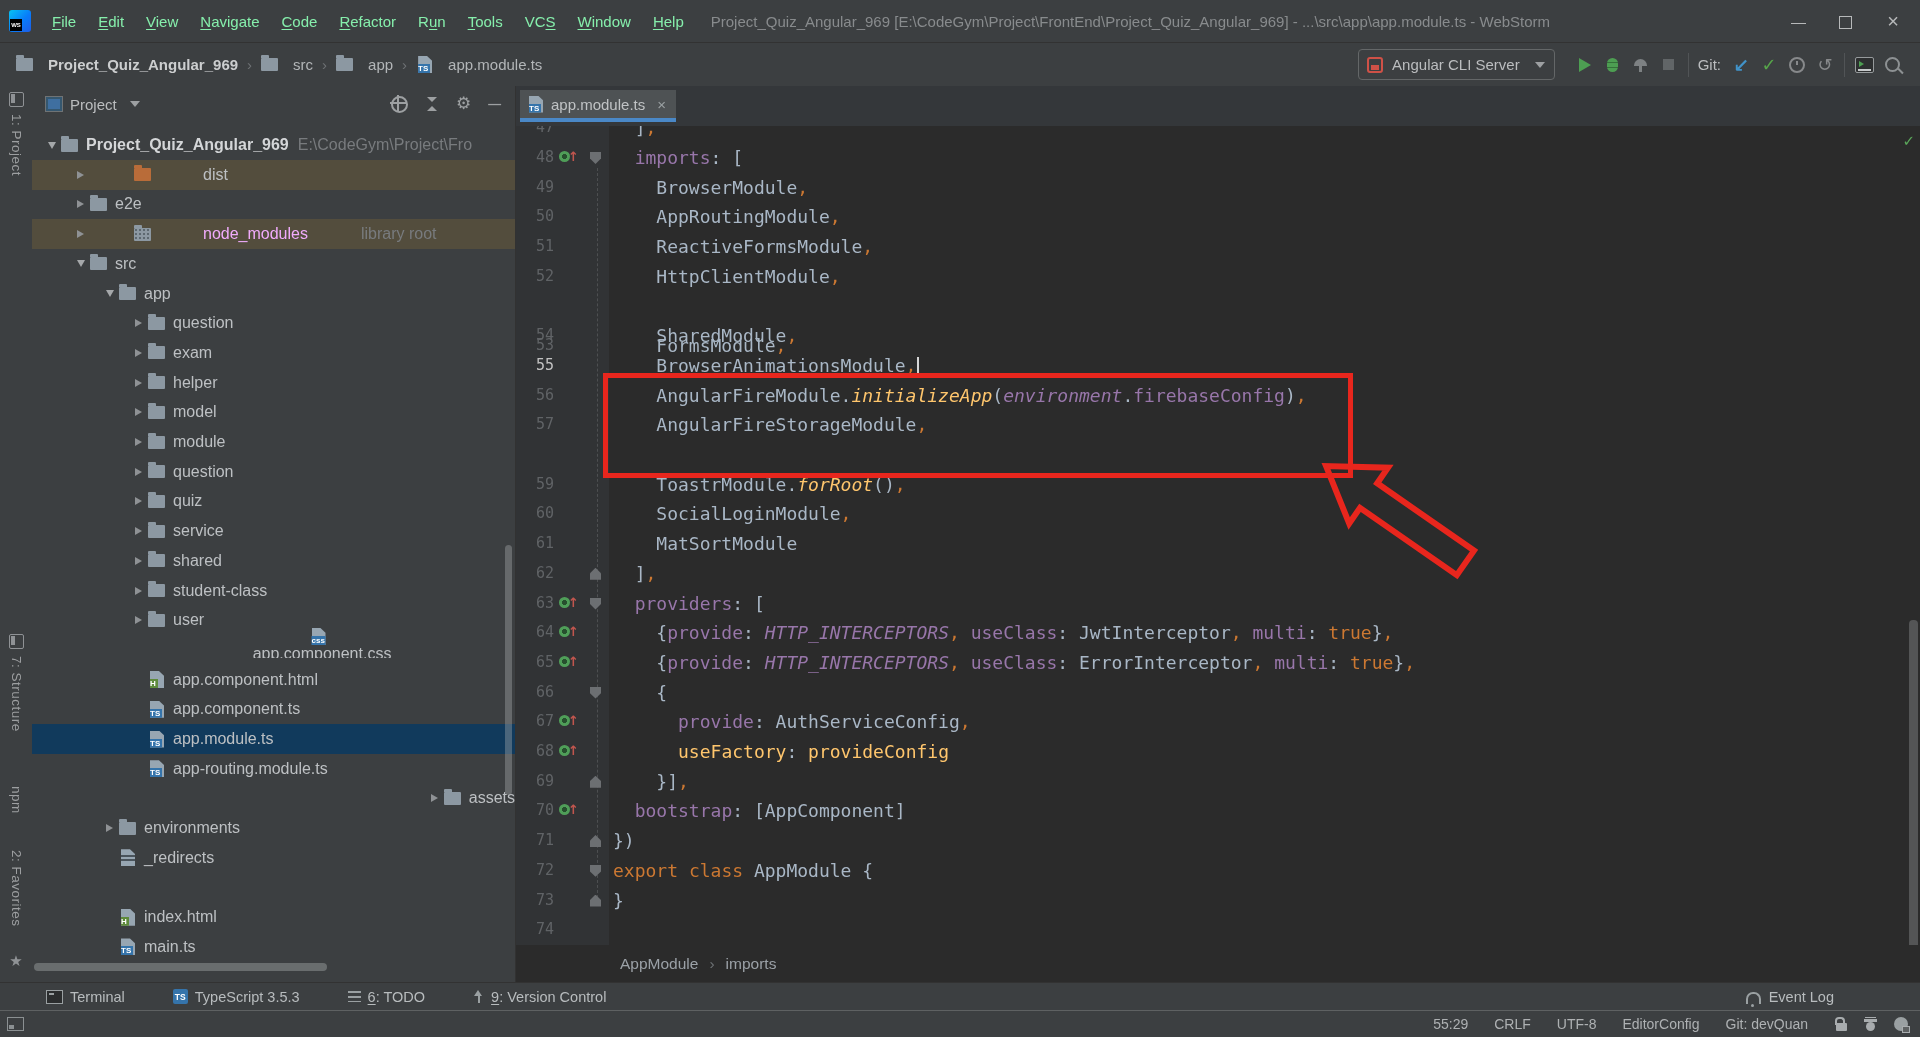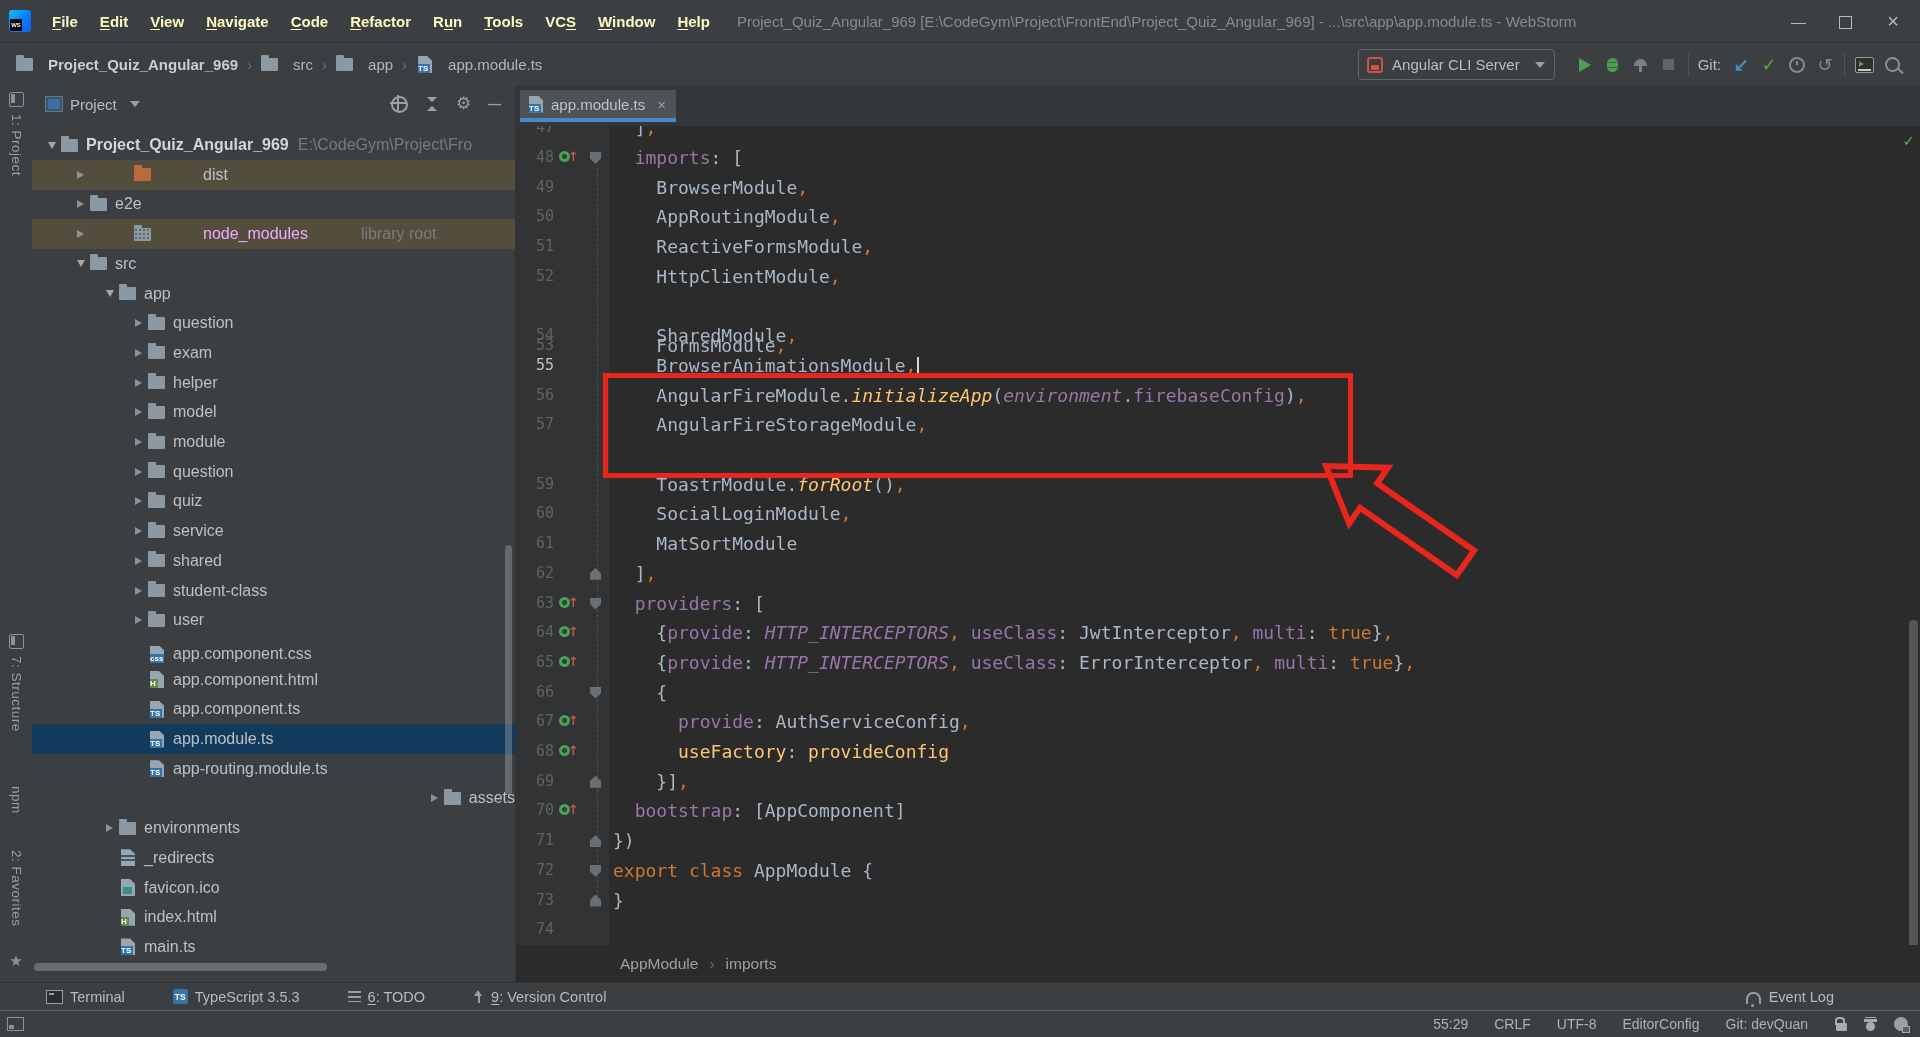--- a/index.html
+++ b/index.html
@@ -6,21 +6,21 @@
   .app{position:relative;width:1920px;height:1037px;background:#3c3f41;overflow:hidden;
        font-family:"Liberation Sans","DejaVu Sans",sans-serif;color:#bbbdbf;font-size:15px;}
   
   .titlebar{position:absolute;top:0;left:0;right:0;height:42px;display:flex;align-items:center;
             border-bottom:1px solid #323232;background:#3c3f41;}
   .ws-logo{width:22px;height:22px;margin:0 10px 0 9px;border-radius:3px;
            background:linear-gradient(135deg,#07c3f2 0%,#087cfa 55%,#1f5de6 100%);
            position:relative;flex:none;}
   .ws-logo i{position:absolute;left:1px;bottom:1px;width:12px;height:12px;background:#000;
              color:#fff;font-style:normal;font-size:6px;line-height:12px;text-align:center;font-weight:bold;}
-  .menu-item{padding:0 11px;color:#fef9c3;cursor:default;white-space:nowrap;font-weight:bold;}
+  .menu-item{padding:0 11px;color:#86efac;cursor:default;white-space:nowrap;}
   .menu-item u{text-decoration:underline;text-underline-offset:2px;}
   .win-title{color:#888b8d;margin-left:16px;white-space:nowrap;overflow:hidden;flex:1;}
   .win-controls{display:flex;align-items:center;gap:34px;margin:0 20px 0 12px;color:#b7b9ba;}
   .wc{width:14px;text-align:center;cursor:default;}
   .wc-min{font-size:15px;}
   .wc-max{position:relative;width:11px;height:11px;border:1px solid #b7b9ba;margin-top:2px;}
   .wc-close{font-size:20px;line-height:14px;}
   
   .navbar{position:absolute;top:43px;left:0;right:0;height:43px;display:flex;align-items:center;
           background:#3c3f41;border-bottom:1px solid #323232;padding-left:16px;}
@@ -423,21 +423,21 @@
           <span class="fold-ic"></span>
           <span class="tlabel">student-class</span>
         </div>
         <div class="trow" style="top: 483.2px; padding-left: 97px;">
           <span class="tarrow">
             <span class="ar-c"></span>
           </span>
           <span class="fold-ic"></span>
           <span class="tlabel">user</span>
         </div>
-        <div class="trow" style="top: 517px; padding-left: 97px;">
+        <div class="trow" style="top: 506px; padding-left: 97px; flex-direction: column;">
           <span class="tarrow"></span>
           <span class="ficon css">
             <i class="badge">css</i>
           </span>
           <span class="tlabel">app.component.css</span>
         </div>
         <div class="trow" style="top: 542.6px; padding-left: 97px;">
           <span class="tarrow"></span>
           <span class="ficon html">
             <i class="badge">H</i>
@@ -476,25 +476,20 @@
           <span class="tarrow">
             <span class="ar-c"></span>
           </span>
           <span class="fold-ic"></span>
           <span class="tlabel">environments</span>
         </div>
         <div class="trow" style="top: 720.8px; padding-left: 68px;">
           <span class="tarrow"></span>
           <span class="ficon ftext"></span>
           <span class="tlabel">_redirects</span>
-        </div>
-        <div class="trow" style="top: 750.5px; padding-left: 68px;">
-          <span class="tarrow"></span>
-          <span class="ficon fimg"></span>
-          <span class="tlabel">favicon.ico</span>
         </div>
         <div class="trow" style="top: 780.2px; padding-left: 68px;">
           <span class="tarrow"></span>
           <span class="ficon html">
             <i class="badge">H</i>
           </span>
           <span class="tlabel">index.html</span>
         </div>
         <div class="trow" style="top: 809.9px; padding-left: 68px;">
           <span class="tarrow"></span>

